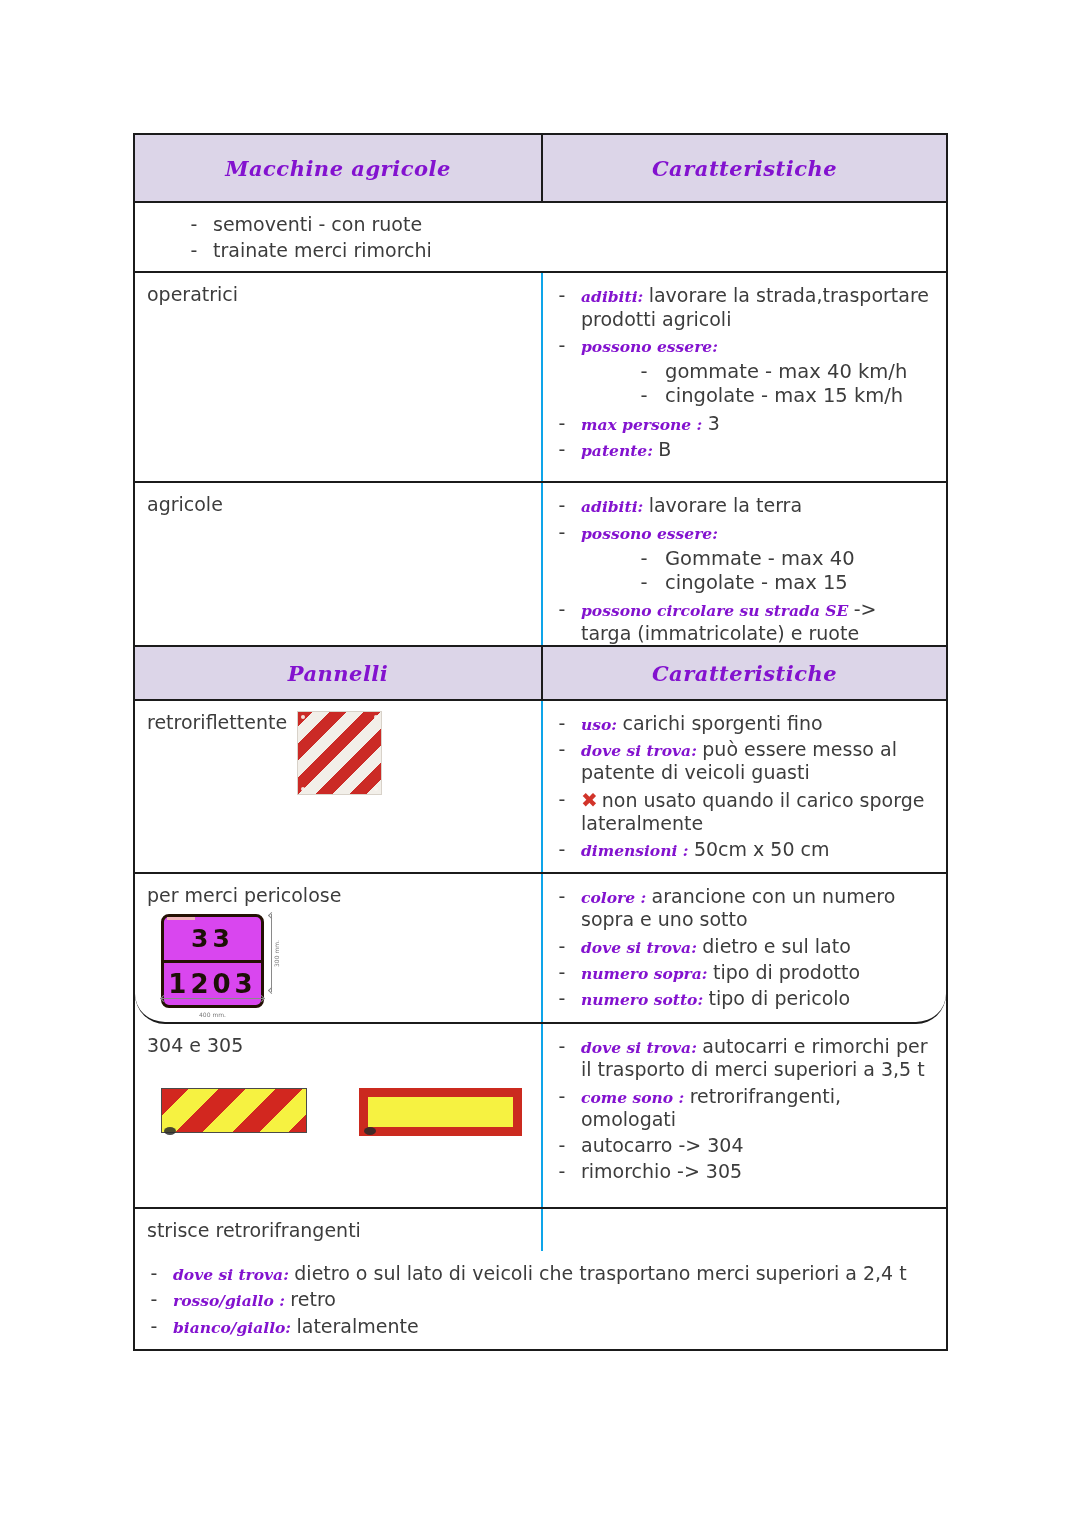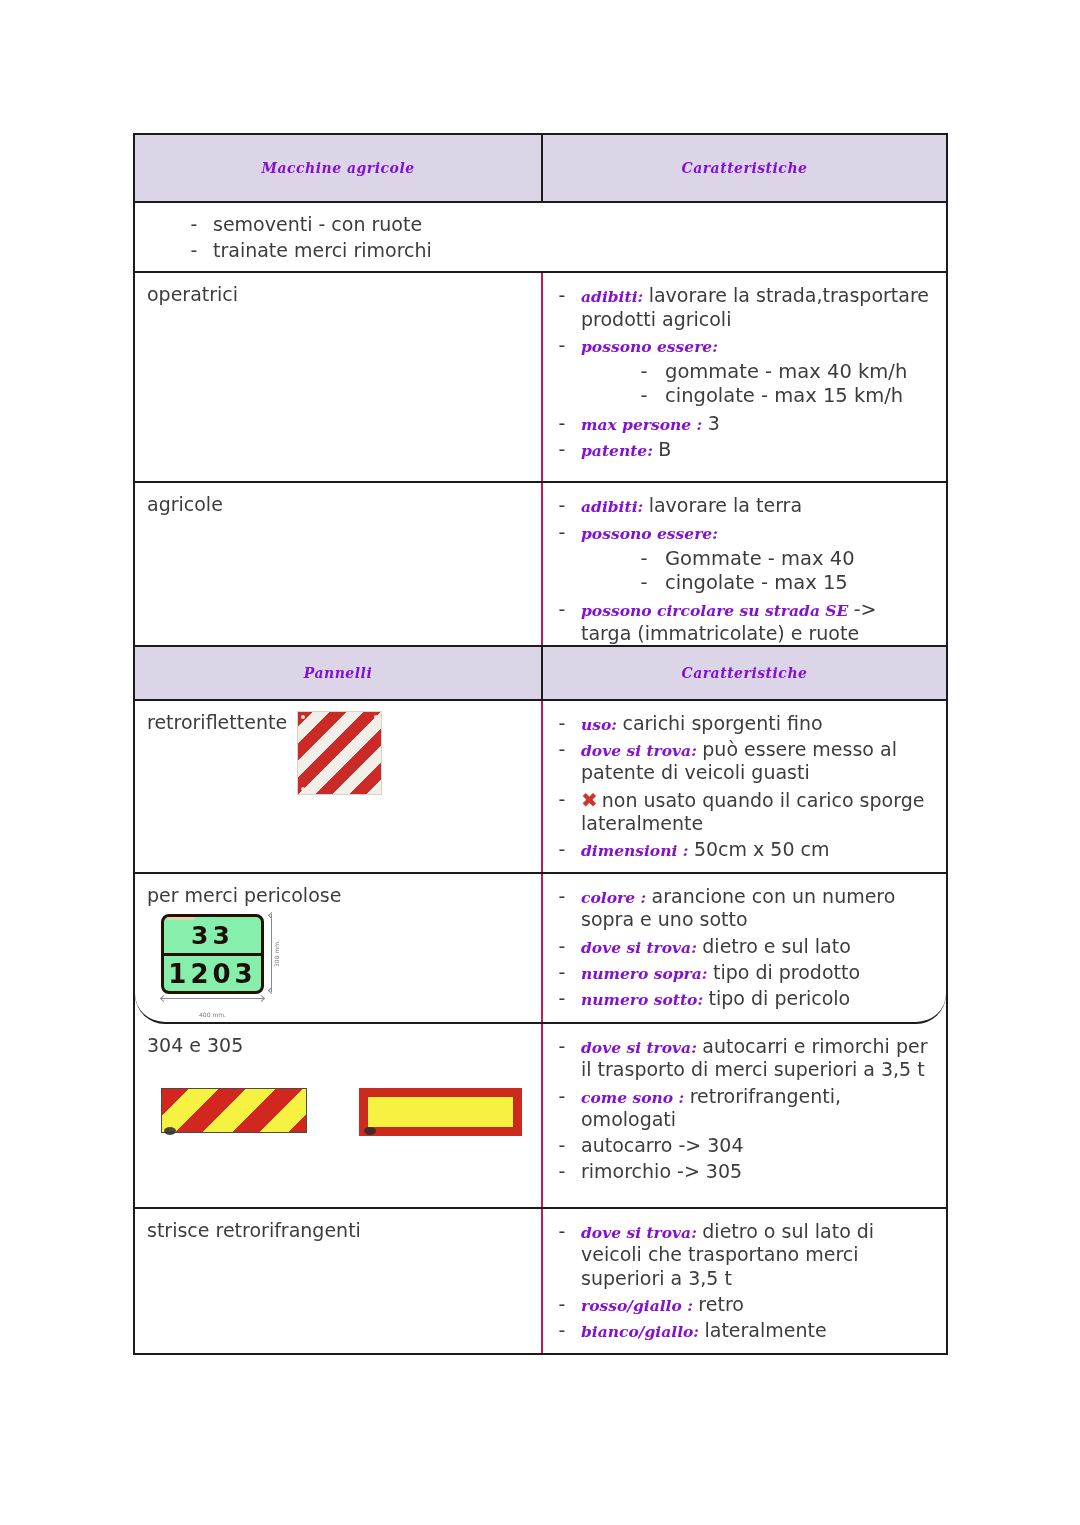--- a/index.html
+++ b/index.html
@@ -11,25 +11,25 @@
   #table1 { top:133px; }
   #table2 { top:645px; }
 
   .thead { display:flex; background:#dcd5e8; border-bottom:2px solid #1b1b1b; }
   #table1 .thead { height:68px; }
   #table2 .thead { height:54px; }
   .thcell { display:flex; align-items:center; justify-content:center; }
   .thcell.c1 { width:408px; border-right:2px solid #1b1b1b; }
   .thcell.c2 { flex:1; }
   .cursive { font-family:"DejaVu Serif", serif; font-style:italic; font-weight:bold; color:#8312cf; }
-  .thcell .cursive { font-size:14px; letter-spacing:0.5px; }
+  .thcell .cursive { font-size:21px; letter-spacing:0.5px; }
 
   .trow { display:flex; border-bottom:2px solid #1b1b1b; }
   .trow:last-child { border-bottom:none; }
-  .tcell-l { width:408px; border-right:2px solid #be185d; padding:10px 12px; font-size:19px; }
+  .tcell-l { width:408px; border-right:2px solid #0ea5e9; padding:10px 12px; font-size:19px; }
   .tcell-r { flex:1; padding:8px 6px 8px 0; }
 
   .span-row { display:block; border-bottom:2px solid #1b1b1b; min-height:60px; padding:8px 0 8px 40px; }
 
   
   .featlist { width:100%; }
   .feat { display:flex; align-items:flex-start; font-size:19px; line-height:1.22; margin:3px 0; }
   .dash { flex:0 0 38px; text-align:center; color:#3c3c3c; }
   .feat-body { flex:1; padding-right:8px; }
   .plabel { font-family:"DejaVu Serif", serif; font-style:italic; font-weight:bold; color:#8312cf; font-size:15.5px; }
@@ -45,21 +45,21 @@
   
   .cell-flex { display:flex; align-items:flex-start; }
   .sign-striped { position:relative; width:85px; height:84px; margin-left:10px; margin-top:0px;
     background:repeating-linear-gradient(135deg, #cb2a26 0 12px, #f2efe9 12px 24px);
     box-shadow:0 0 0 1px #d8d2c9 inset; }
   .screw { position:absolute; width:4px; height:4px; border-radius:50%; background:#f7f4ee; opacity:.9; }
   .screw.tl { left:4px; top:4px; } .screw.tr { right:4px; top:4px; }
   .screw.bl { left:4px; bottom:4px; } .screw.br { right:4px; bottom:4px; }
 
   .adr-wrap { position:relative; margin:8px 0 0 14px; width:130px; }
-  .adr-panel { width:103px; height:80px; background:#86efac; border:3px solid #241104; border-radius:8px;
+  .adr-panel { width:103px; height:94px; background:#d946ef; border:3px solid #241104; border-radius:8px;
     display:flex; flex-direction:column; overflow:hidden; }
   .adr-top, .adr-bot { flex:1; display:flex; align-items:center; justify-content:center;
     font-weight:bold; color:#1c1006; letter-spacing:4px; }
   .adr-top { font-size:25px; border-bottom:3px solid #241104; }
   .adr-bot { font-size:26px; }
   .adr-mark { position:absolute; left:6px; top:3px; width:28px; height:3px; background:#f5cfae; opacity:.8; }
   .dim-v { position:absolute; left:110px; top:0; height:78px; width:14px; border-left:1px solid #8a8a8a;
     display:flex; align-items:center; }
   .dim-v span { writing-mode:vertical-rl; transform:rotate(180deg); font-size:6px; color:#777; margin-left:1px; }
   .dim-h { position:absolute; left:0; top:84px; width:103px; border-top:1px solid #8a8a8a; text-align:center; }
@@ -282,27 +282,27 @@
               <div class="feat-body"><span class="ptext">autocarro -&gt; 304</span></div>
             </div>
             <div class="feat">
               <span class="dash">-</span>
               <div class="feat-body"><span class="ptext">rimorchio -&gt; 305</span></div>
             </div>
           </div>
       </div>
     </div>
 
-    <div class="trow" style="min-height:135px;">
+    <div class="trow" style="min-height:135px;flex-direction:column;">
       <div class="tcell-l">strisce retrorifrangenti</div>
       <div class="tcell-r">
         <div class="featlist">
             <div class="feat">
               <span class="dash">-</span>
-              <div class="feat-body"><span class="plabel">dove si trova: </span><span class="ptext">dietro o sul lato di veicoli che trasportano merci superiori a 3,5 t</span></div>
+              <div class="feat-body"><span class="plabel">dove si trova: </span><span class="ptext">dietro o sul lato di veicoli che trasportano merci superiori a 2,4 t</span></div>
             </div>
             <div class="feat">
               <span class="dash">-</span>
               <div class="feat-body"><span class="plabel">rosso/giallo : </span><span class="ptext">retro</span></div>
             </div>
             <div class="feat">
               <span class="dash">-</span>
               <div class="feat-body"><span class="plabel">bianco/giallo: </span><span class="ptext">lateralmente</span></div>
             </div>
           </div>

